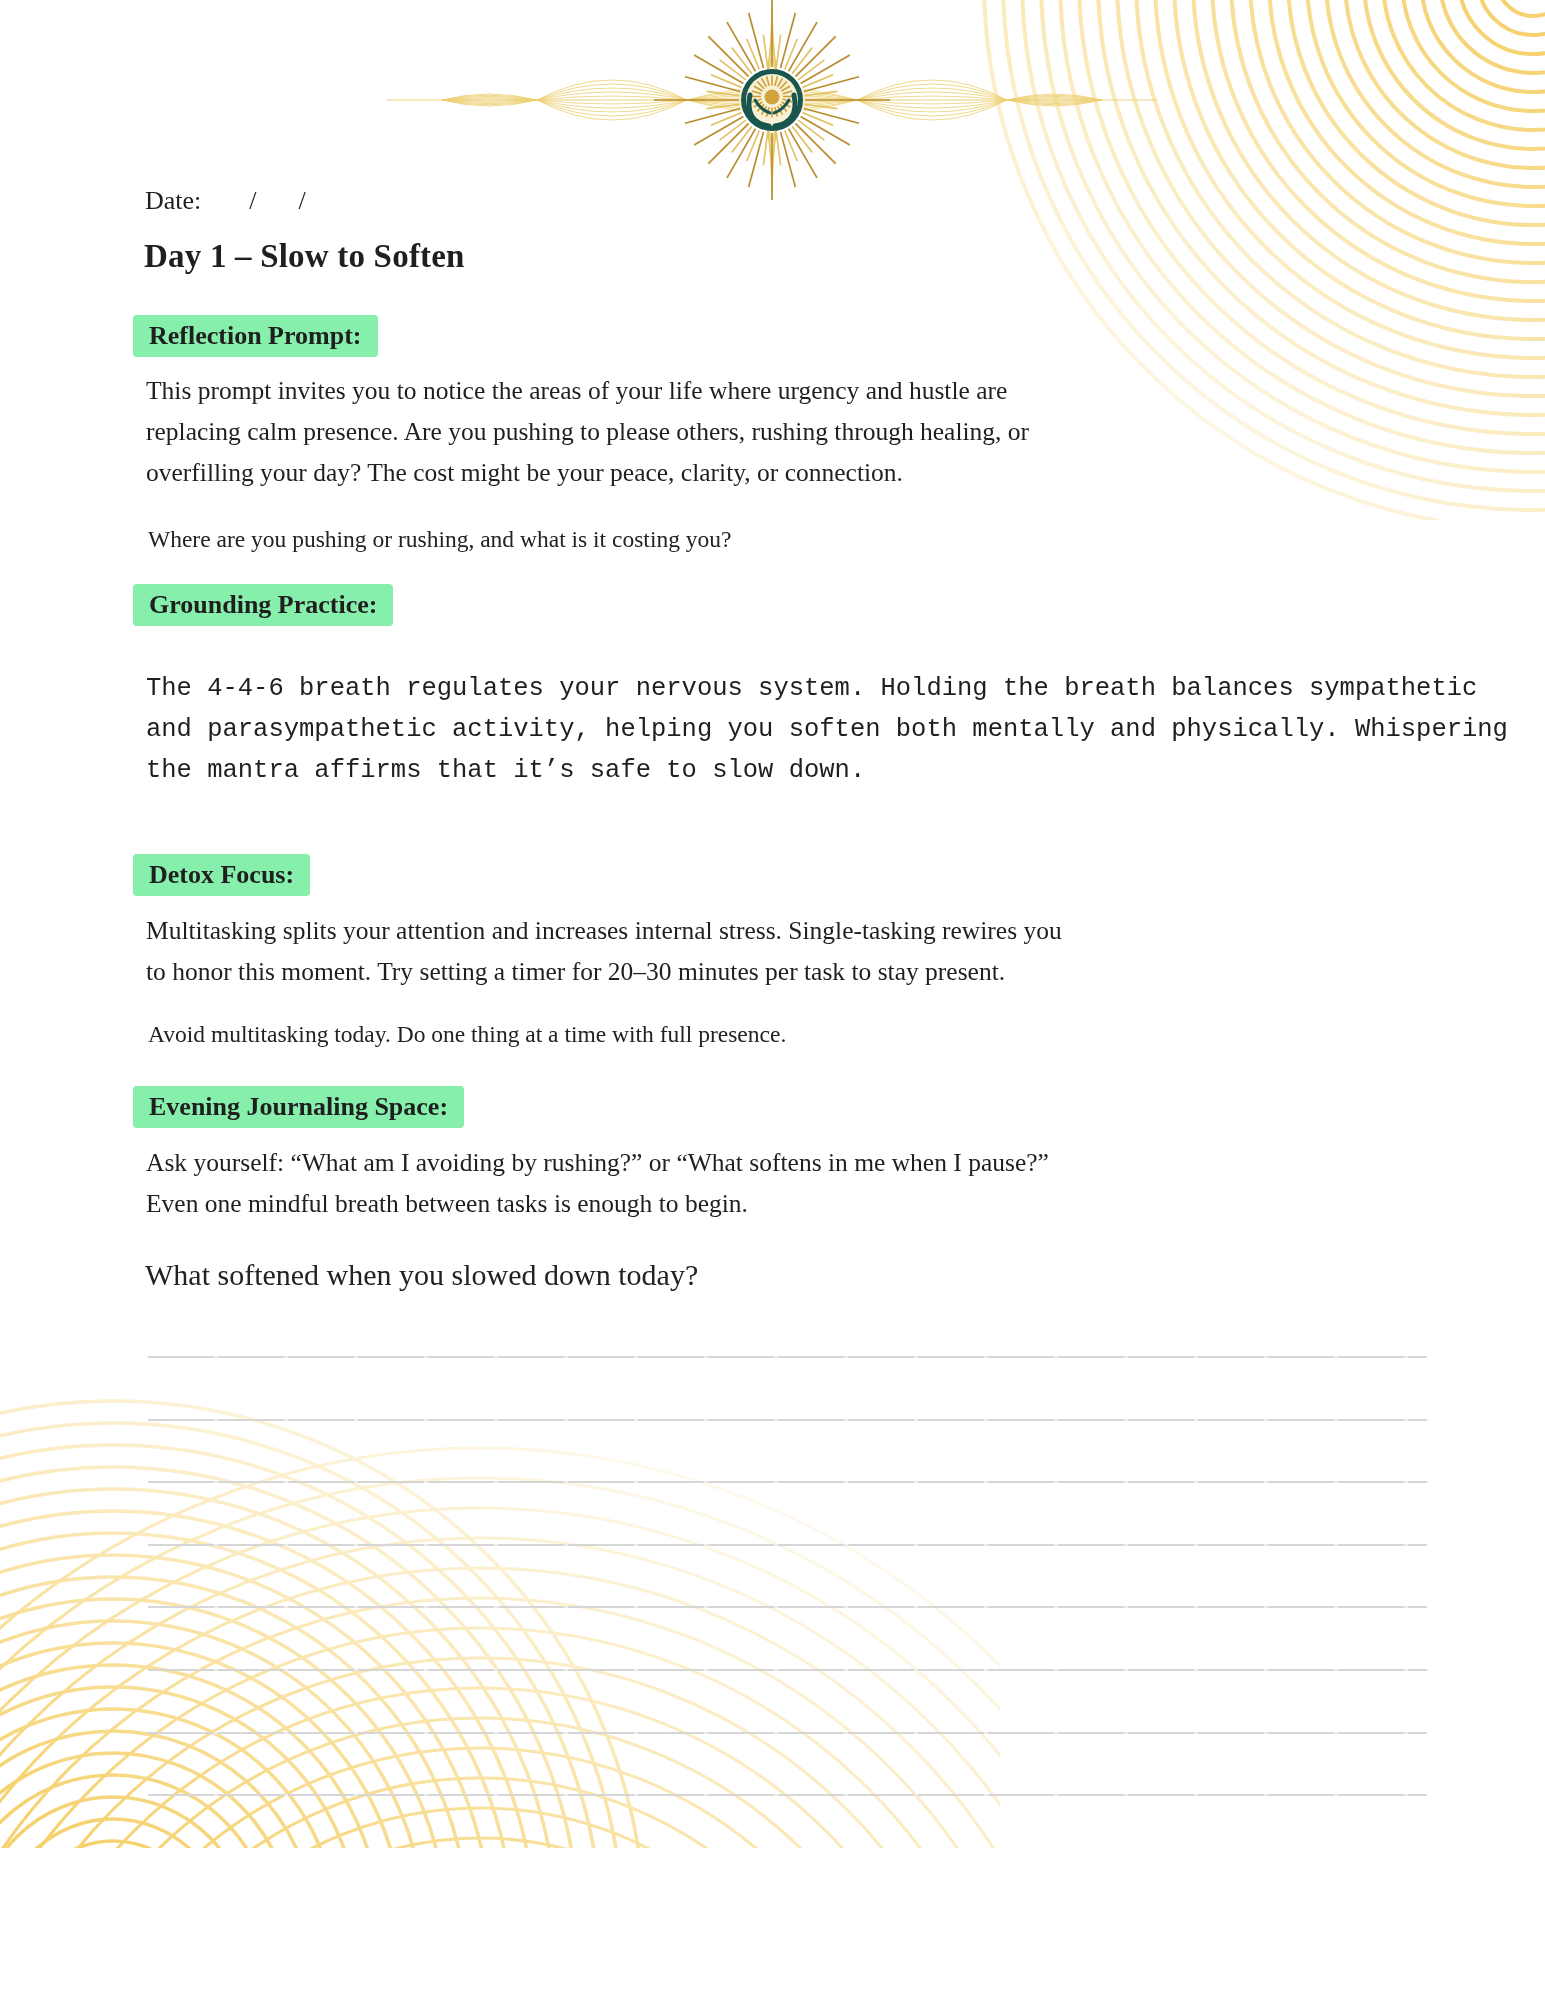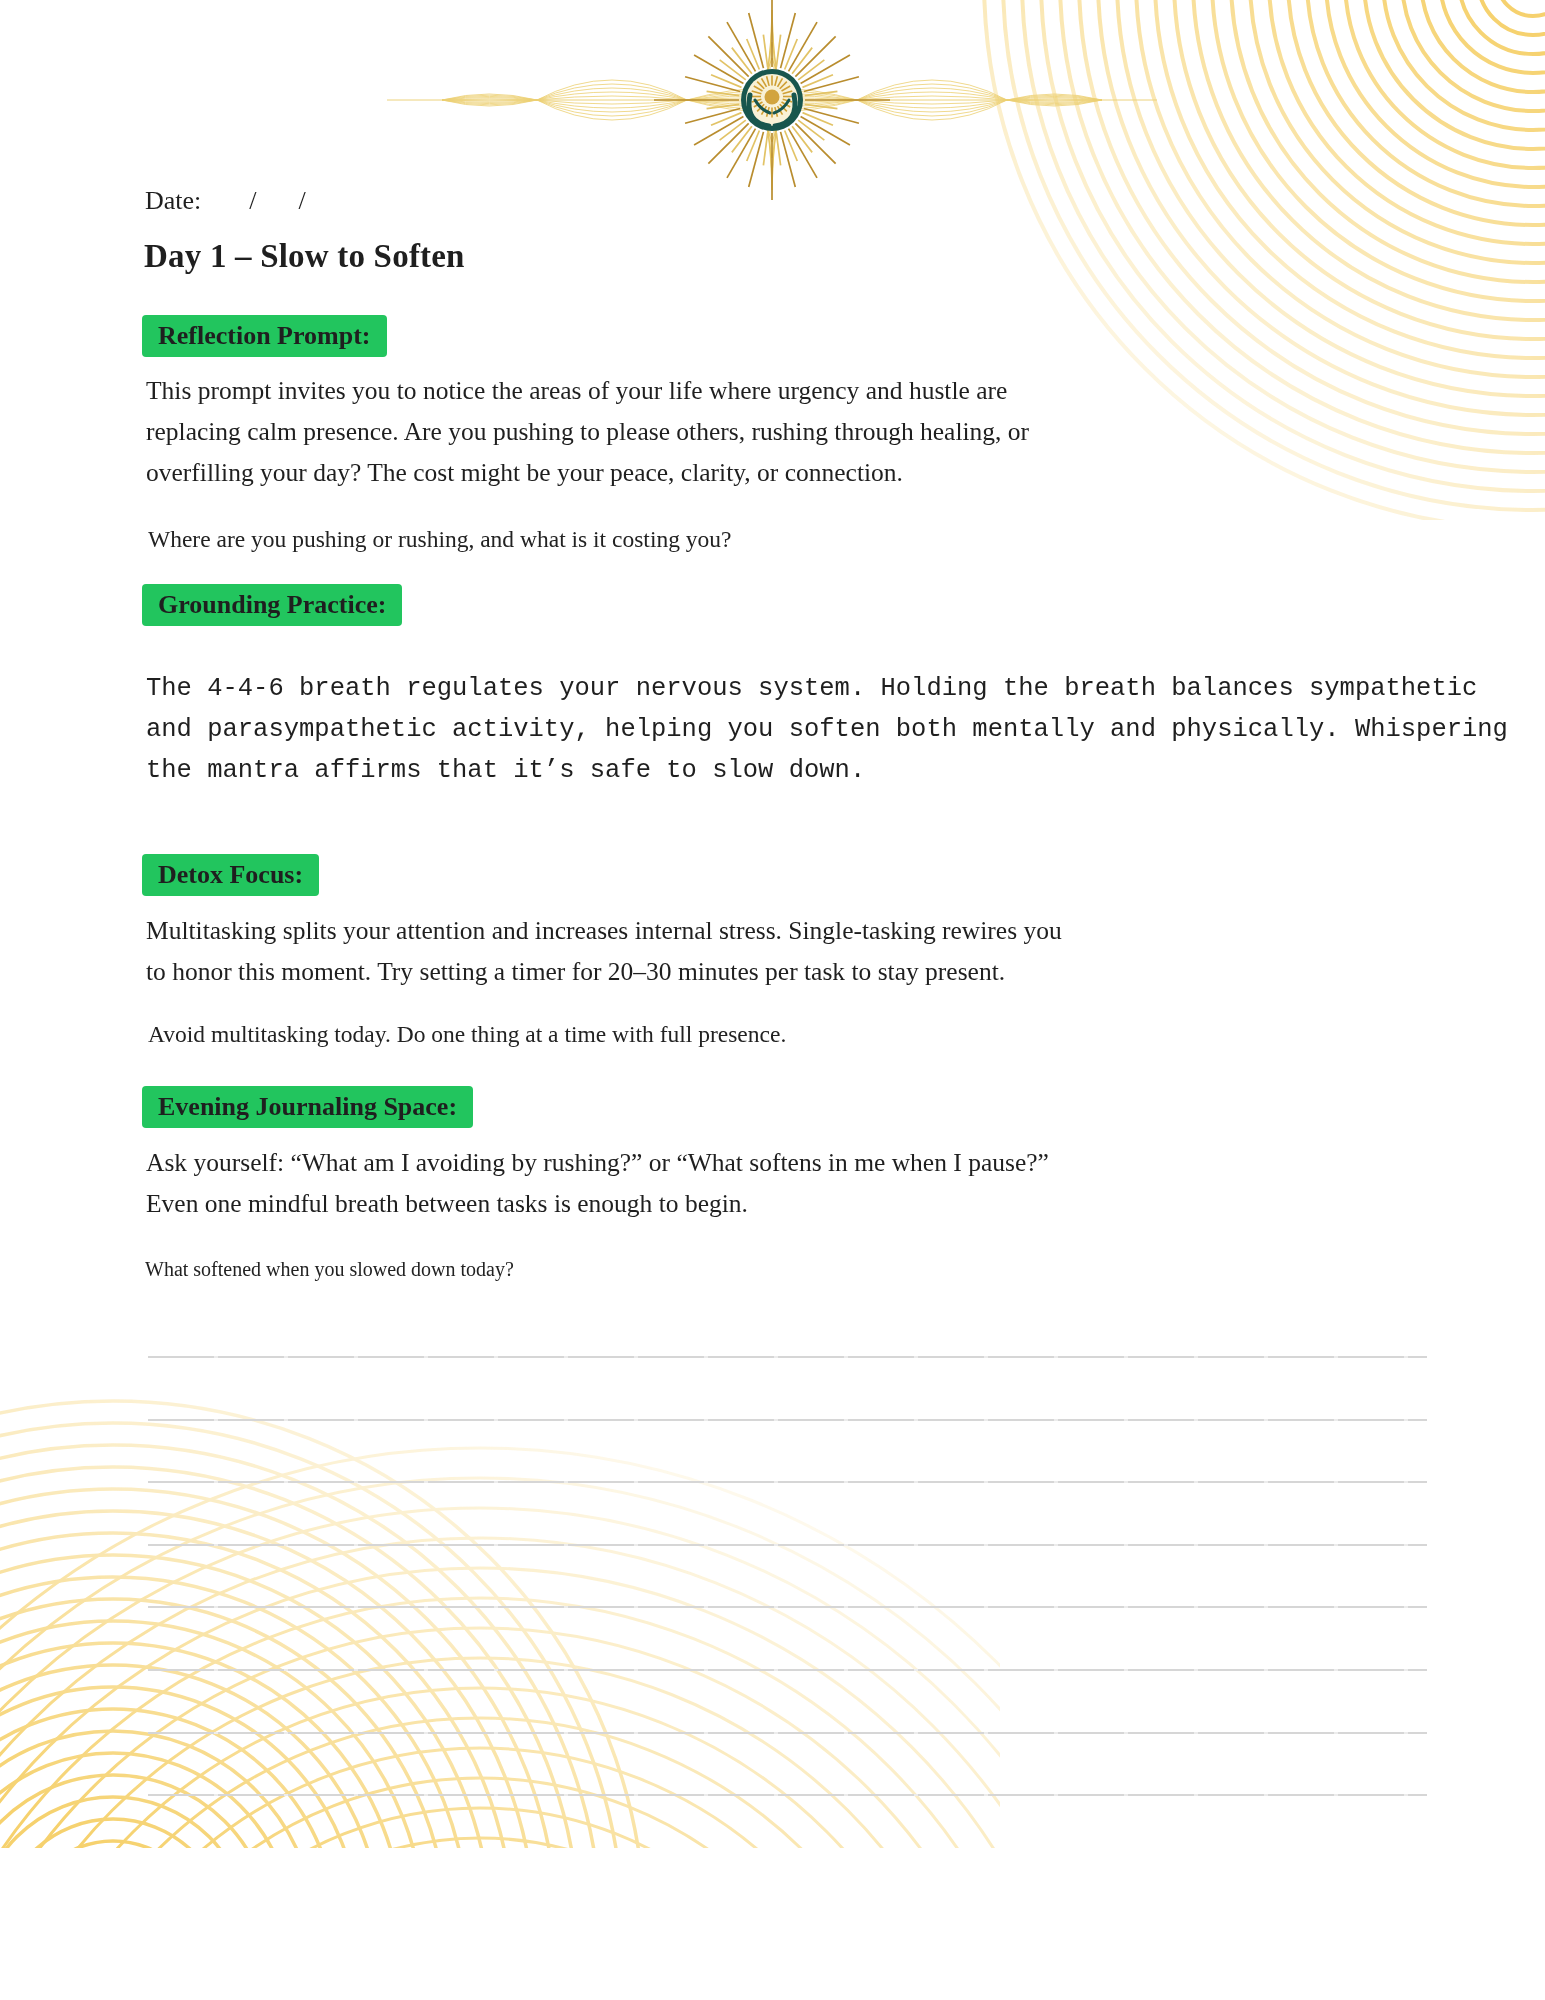--- a/index.html
+++ b/index.html
@@ -11,39 +11,39 @@
   .corner{position:absolute;pointer-events:none;}
   #rings-tr{top:0;right:0;}
   #rings-bl{left:0;bottom:0;}
   .ornament{position:absolute;left:387px;top:0;width:770px;height:200px;}
   .date-row{position:absolute;left:145px;top:186px;font-size:26px;display:flex;}
   .date-row .slash{display:inline-block;}
   .slash1{margin-left:48px;}
   .slash2{margin-left:42px;}
   .title{position:absolute;left:144px;top:238px;font-size:33px;font-weight:bold;letter-spacing:.2px;}
   .pill{
-    position:absolute;left:142px;background:#22c55e;border-radius:4px;
+    position:absolute;left:133px;background:#86efac;border-radius:4px;
     height:42px;line-height:42px;padding:0 16px;font-weight:bold;font-size:26px;
   }
   #pill1{top:315px;}
   #pill2{top:584px;}
   #pill3{top:854px;}
   #pill4{top:1086px;}
   .bodytext{
     position:absolute;left:146px;font-size:25.5px;line-height:41px;white-space:pre-line;
   }
   #body1{top:370px;}
   #body2{top:668px;font-family:Liberation Mono, monospace;}
   #body3{top:910px;}
   #body4{top:1142px;}
   .prompt{position:absolute;left:148px;font-size:23.5px;color:#222;}
   #q1{top:526px;}
   #q2{top:796px;}
   #q3{top:1021px;}
-  #q4{top:1258px;font-size:20px;left:145px;}
+  #q4{top:1258px;font-size:30px;left:145px;}
   .jlines{position:absolute;left:148px;top:1356px;width:1279px;height:470px;}
   .jline{
     position:absolute;left:0;width:100%;height:2px;
     background:repeating-linear-gradient(90deg,#d6d6d6 0 66px,#ececec 66px 70px);
   }
   .footer-logo{position:absolute;left:702px;top:1842px;width:140px;height:140px;}
   .page-num{
     position:absolute;left:742px;top:1894px;width:60px;text-align:center;
     font-size:25px;color:#222;
   }

